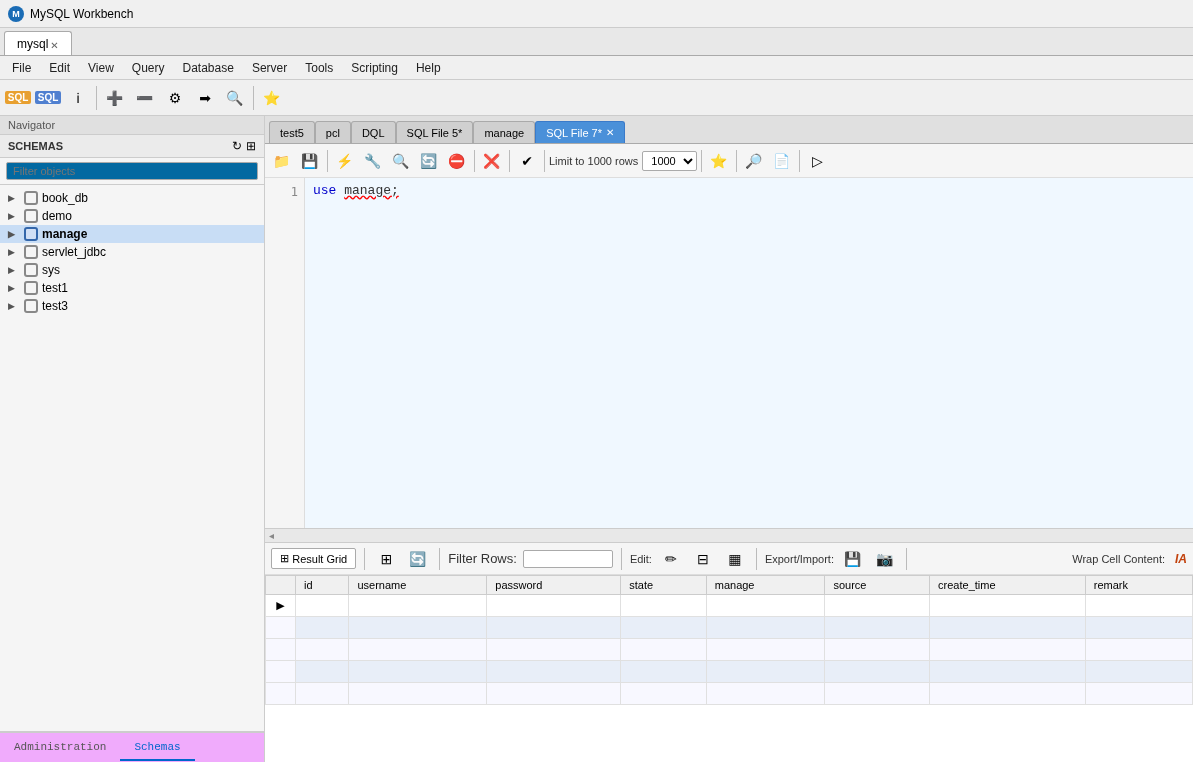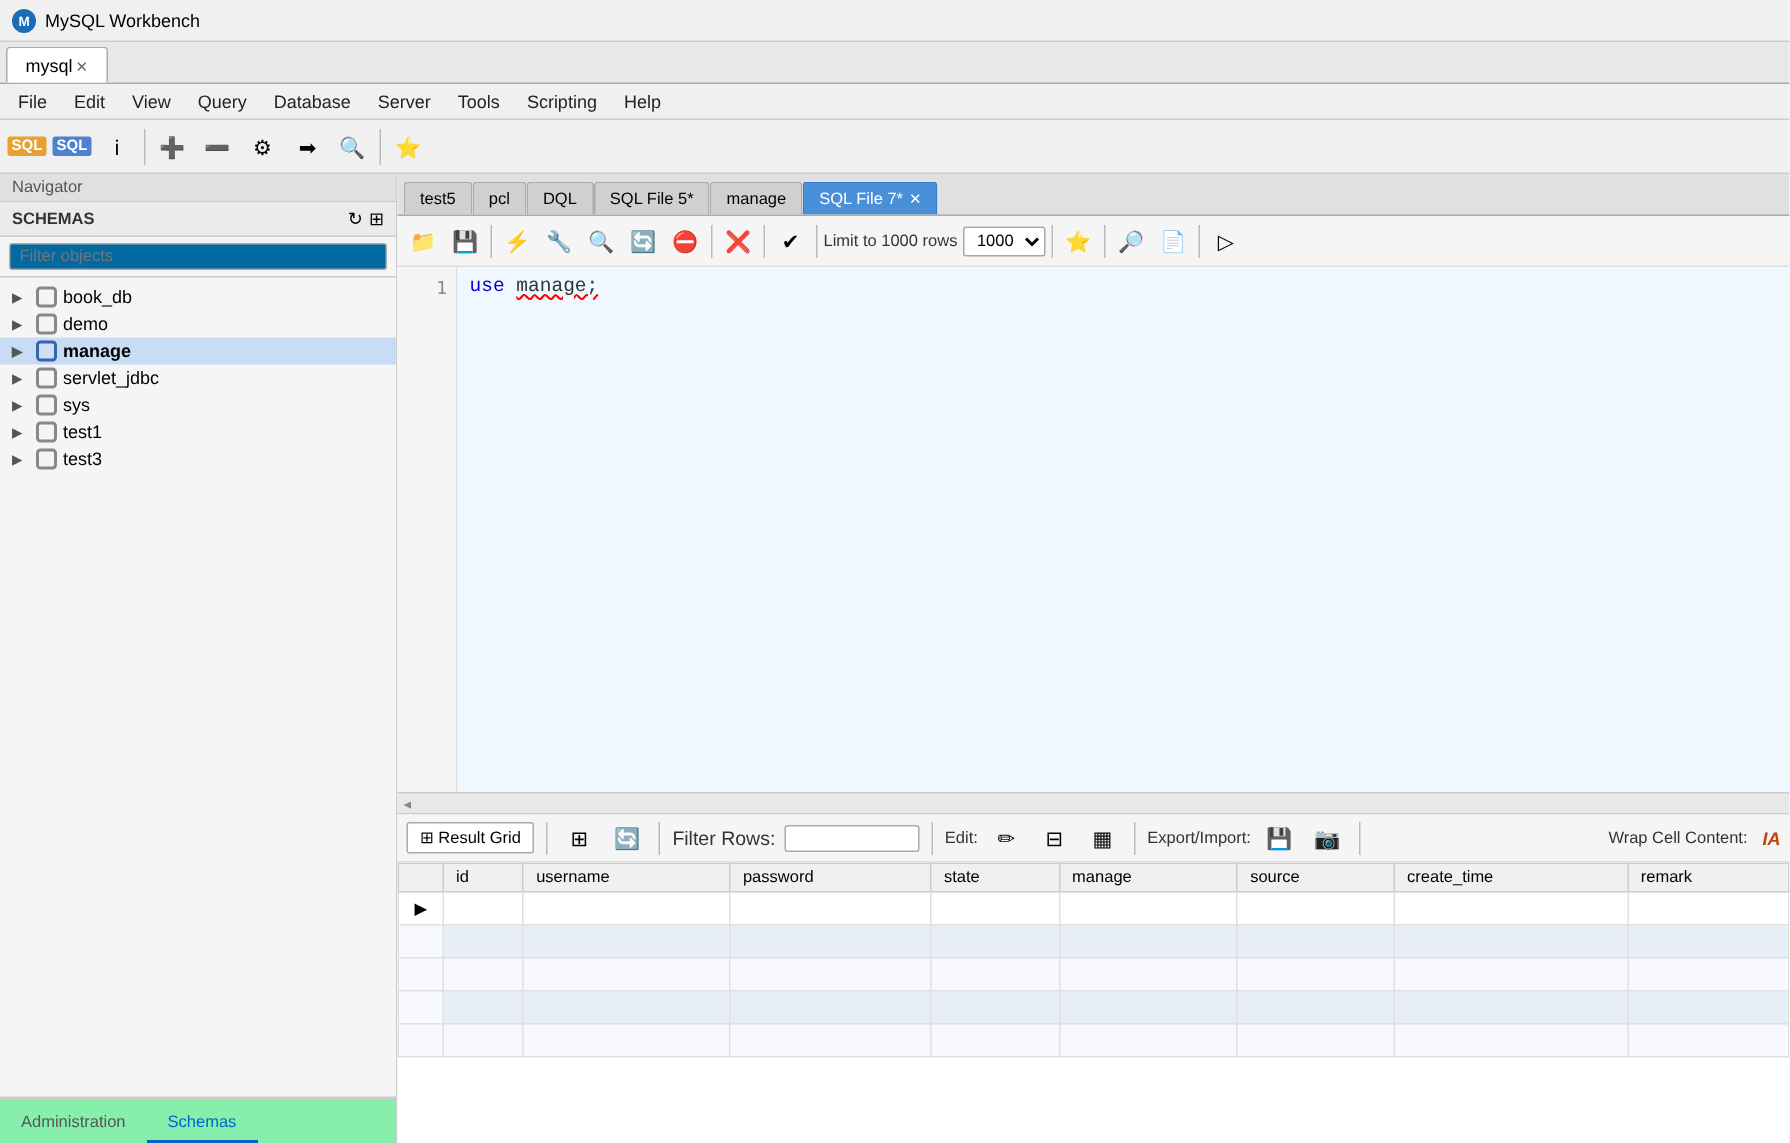--- a/index.html
+++ b/index.html
@@ -140,24 +140,25 @@
       cursor: pointer;
       gap: 4px;
       font-size: 12px;
     }
     .tree-item.selected { background: #c8ddf5; font-weight: bold; }
     .tree-arrow { font-size: 9px; color: #555; width: 12px; }
 
     
     #nav-bottom {
       height: 30px;
-      background: #86efac;
+      background: #f0abfc;
       border-top: 1px solid #ccc;
       display: flex;
-      align-items: flex-end;
+      align-items: center;
+      font-family: Liberation Mono, monospace;
     }
     .nav-tab {
       padding: 6px 14px;
       font-size: 11px;
       cursor: pointer;
       color: #555;
       border-bottom: 2px solid transparent;
     }
     .nav-tab.active { color: #0066cc; border-bottom-color: #0066cc; }
     #info-bar {

